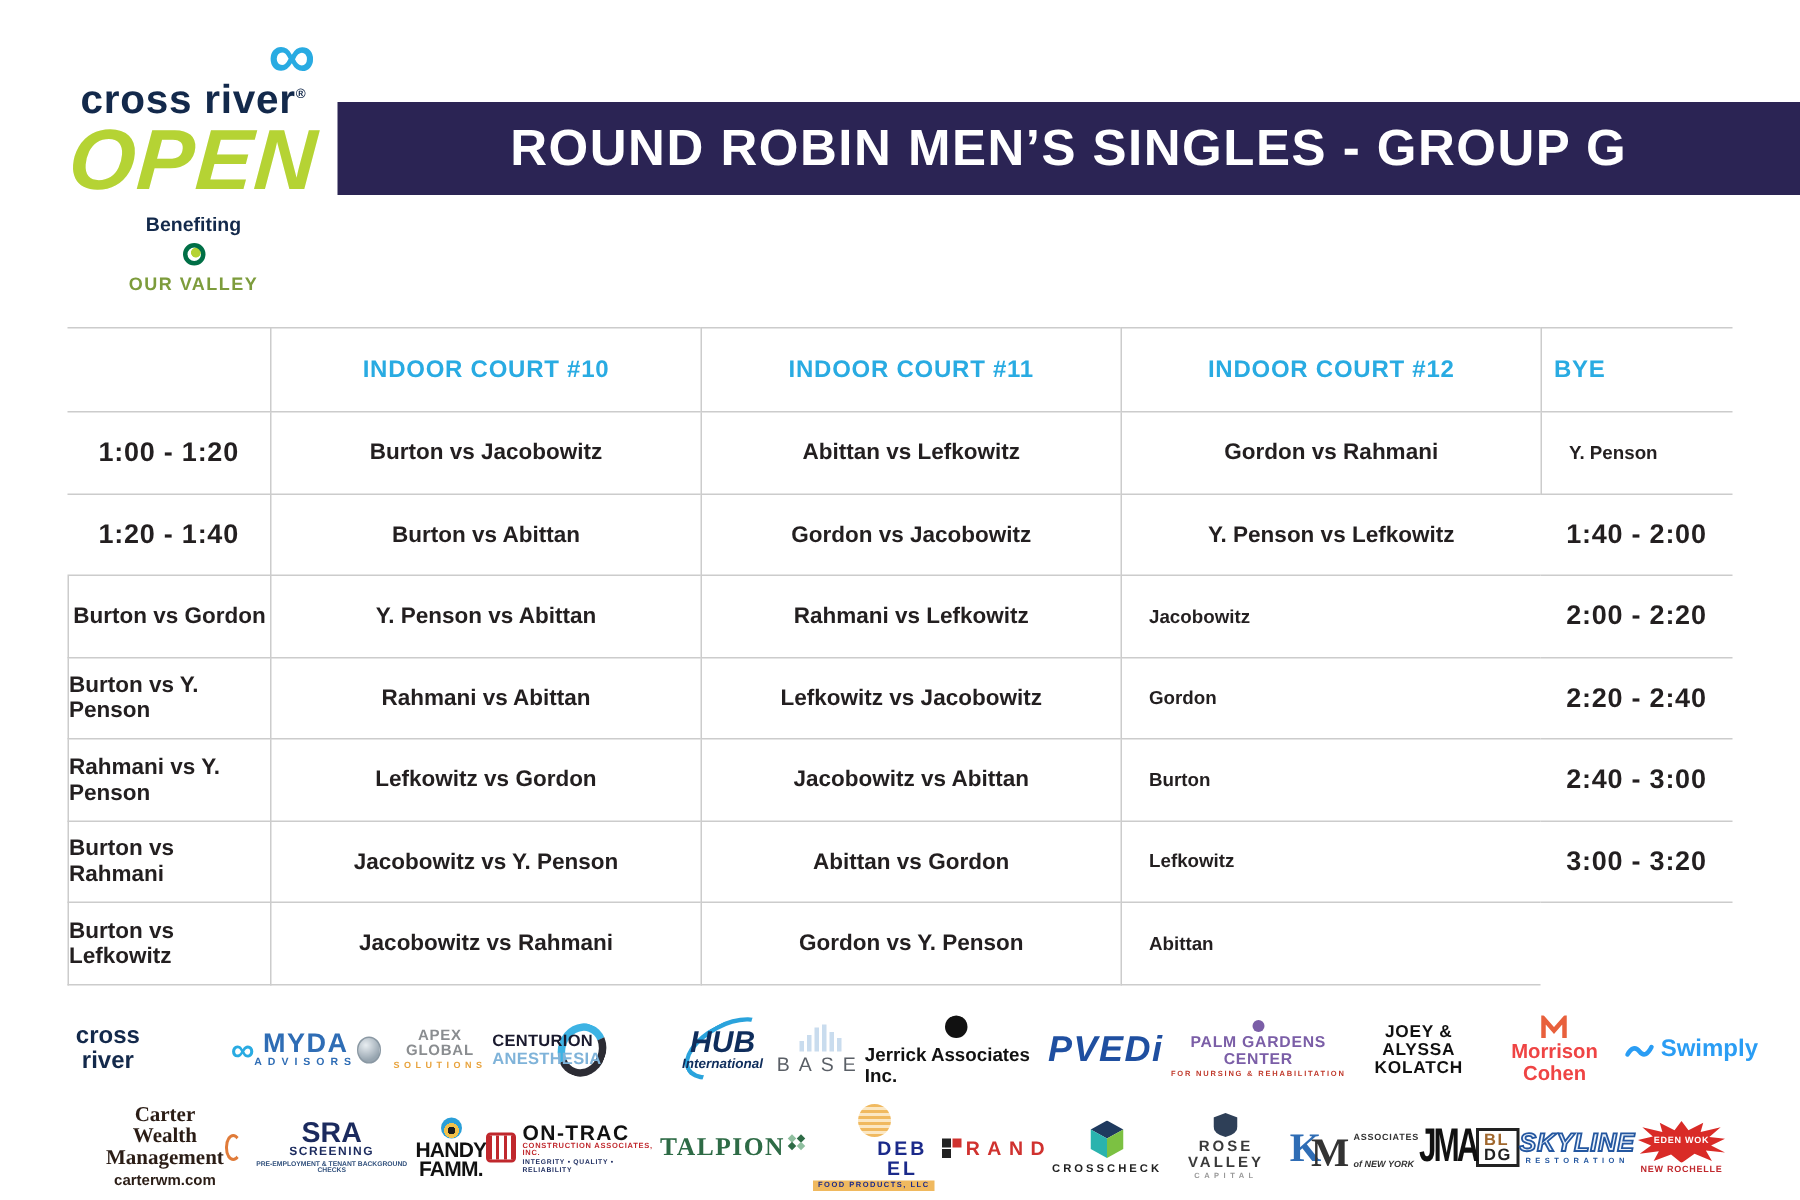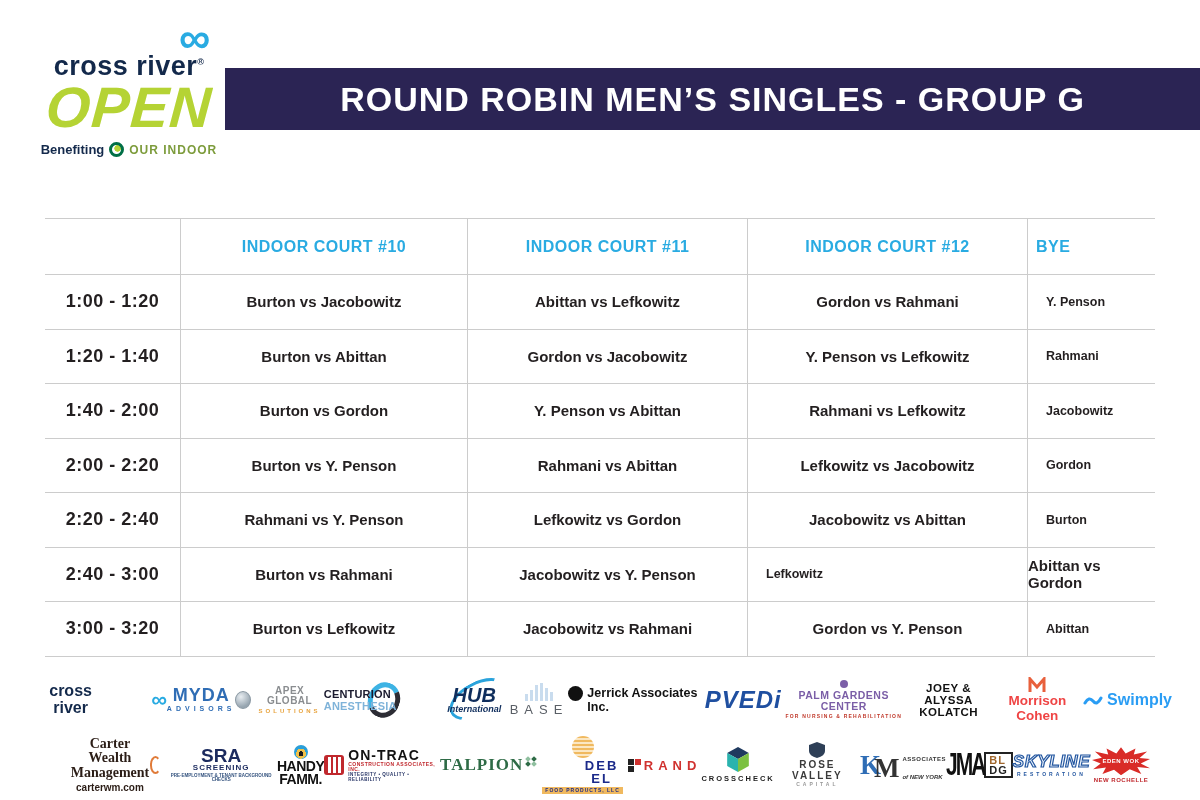--- a/index.html
+++ b/index.html
@@ -5,21 +5,21 @@
   * { margin:0; padding:0; box-sizing:border-box; }
   html,body { width:1200px; height:800px; background:#fff; font-family:"Liberation Sans", sans-serif; }
   .page { position:relative; width:1200px; height:800px; background:#fff; overflow:hidden; }
 
   
   .brand { position:absolute; left:30px; top:26px; width:198px; text-align:center; }
   .brand .infinity { display:block; text-align:right; padding-right:18px; color:#29abe2; font-size:44px; font-weight:700; font-style:italic; line-height:0.55; height:26px; }
   .brand .brand-name { font-size:27px; font-weight:700; color:#13294b; letter-spacing:0.5px; line-height:1.05; }
   .brand .brand-name sup { font-size:9px; }
   .brand .brand-open { font-size:57px; font-weight:900; font-style:italic; color:#b5d334; letter-spacing:1px; line-height:0.95; transform:skewX(-4deg); }
-  .brand .benefit-row { margin-top:8px; display:flex; align-items:center; justify-content:center; gap:5px; }
+  .brand .benefit-row { margin-top:8px; display:flex; align-items:center; justify-content:center; gap:5px;flex-direction:column; }
   .brand .benefit-word { font-size:13px; font-weight:800; color:#13294b; }
   .op-circle { width:15px; height:15px; border:3px solid #006f46; border-radius:50%; background:radial-gradient(circle at 62% 38%, #b5d334 0 3px, transparent 3.5px); display:inline-block; }
   .brand .benefit-org { font-size:12px; font-weight:800; color:#7d9c3c; letter-spacing:1px; }
 
   
   .banner { position:absolute; left:225px; top:68px; width:975px; height:62px; background:#2b2454; display:flex; align-items:center; justify-content:center; }
   .banner h1 { color:#ffffff; font-size:34px; font-weight:800; letter-spacing:1px; white-space:nowrap; }
 
   
   .table { position:absolute; left:45px; top:218px; width:1110px; display:grid; grid-template-columns:135px 287px 280px 280px 128px; grid-template-rows:57px repeat(7, 54.5px); }
@@ -55,21 +55,21 @@
 
   .hub { position:relative; width:80px; height:44px; display:flex; flex-direction:column; align-items:center; justify-content:center; }
   .hub-swoosh { position:absolute; left:8px; top:4px; width:62px; height:34px; border:3px solid transparent; border-top-color:#2aa3dc; border-left-color:#2aa3dc; border-radius:50%; transform:rotate(-28deg); }
   .hub-name { position:relative; z-index:1; font-size:20px; font-weight:900; font-style:italic; color:#0f2d5c; line-height:0.9; }
   .hub-sub { position:relative; z-index:1; font-size:9px; font-weight:700; font-style:italic; color:#0f2d5c; }
 
   .base-bars { display:flex; align-items:flex-end; gap:2px; height:18px; }
   .base-bars i { display:block; width:3px; background:#c9dcee; }
   .base-name { font-size:13px; font-weight:400; color:#5a5f66; letter-spacing:6px; margin-top:2px; }
 
-  .jer-row { display:flex; gap:4px; }
+  .jer-row { display:flex; align-items:center; gap:4px;flex-direction:column; }
   .jer-dot { width:15px; height:15px; border-radius:50%; background:#111; flex:0 0 auto; }
   .jer-name { font-size:12.5px; font-weight:900; color:#111; }
 
   .pvedi { font-size:24px; font-weight:900; font-style:italic; color:#1f4fa0; letter-spacing:1px;text-align:right; }
 
   .palm-dot { width:8px; height:8px; border-radius:50%; background:#7b5ea7; }
   .palm-name { font-size:10.5px; font-weight:600; color:#7b5ea7; letter-spacing:0.5px; margin-top:2px; }
   .palm-sub { font-size:5px; font-weight:700; color:#c0392b; letter-spacing:1.2px; margin-top:2px; }
 
   .joey-1, .joey-2 { font-size:11.5px; font-weight:900; color:#111; letter-spacing:0.5px; }
@@ -145,21 +145,21 @@
 
 <div class="page">
 
   <div class="brand">
     <span class="infinity">∞</span>
     <div class="brand-name"><span>cross river</span><sup>®</sup></div>
     <div class="brand-open">OPEN</div>
     <div class="benefit-row">
       <span class="benefit-word">Benefiting</span>
       <span class="op-circle"></span>
-      <span class="benefit-org">OUR INDOOR</span>
+      <span class="benefit-org">OUR VALLEY</span>
     </div>
   </div>
 
   <div class="banner">
     <h1>ROUND ROBIN MEN’S SINGLES - GROUP G</h1>
   </div>
 
   <div class="table">
     <div class="cell head"></div>
     <div class="cell head vline">INDOOR COURT #10</div>
@@ -170,21 +170,20 @@
     <div class="cell time">1:00 - 1:20</div>
     <div class="cell match vline">Burton vs Jacobowitz</div>
     <div class="cell match vline">Abittan vs Lefkowitz</div>
     <div class="cell match vline">Gordon vs Rahmani</div>
     <div class="cell bye vline">Y. Penson</div>
 
     <div class="cell time">1:20 - 1:40</div>
     <div class="cell match vline">Burton vs Abittan</div>
     <div class="cell match vline">Gordon vs Jacobowitz</div>
     <div class="cell match vline">Y. Penson vs Lefkowitz</div>
-    <div class="cell bye vline">Rahmani</div>
 
     <div class="cell time">1:40 - 2:00</div>
     <div class="cell match vline">Burton vs Gordon</div>
     <div class="cell match vline">Y. Penson vs Abittan</div>
     <div class="cell match vline">Rahmani vs Lefkowitz</div>
     <div class="cell bye vline">Jacobowitz</div>
 
     <div class="cell time">2:00 - 2:20</div>
     <div class="cell match vline">Burton vs Y. Penson</div>
     <div class="cell match vline">Rahmani vs Abittan</div>
@@ -193,22 +192,22 @@
 
     <div class="cell time">2:20 - 2:40</div>
     <div class="cell match vline">Rahmani vs Y. Penson</div>
     <div class="cell match vline">Lefkowitz vs Gordon</div>
     <div class="cell match vline">Jacobowitz vs Abittan</div>
     <div class="cell bye vline">Burton</div>
 
     <div class="cell time">2:40 - 3:00</div>
     <div class="cell match vline">Burton vs Rahmani</div>
     <div class="cell match vline">Jacobowitz vs Y. Penson</div>
+    <div class="cell match vline">Abittan vs Gordon</div>
     <div class="cell bye vline">Lefkowitz</div>
-    <div class="cell match vline">Abittan vs Gordon</div>
 
     <div class="cell time">3:00 - 3:20</div>
     <div class="cell match vline">Burton vs Lefkowitz</div>
     <div class="cell match vline">Jacobowitz vs Rahmani</div>
     <div class="cell match vline">Gordon vs Y. Penson</div>
     <div class="cell bye vline">Abittan</div>
   </div>
 
   <div class="sponsors sp-row1">
     <div class="lg lg-row">

